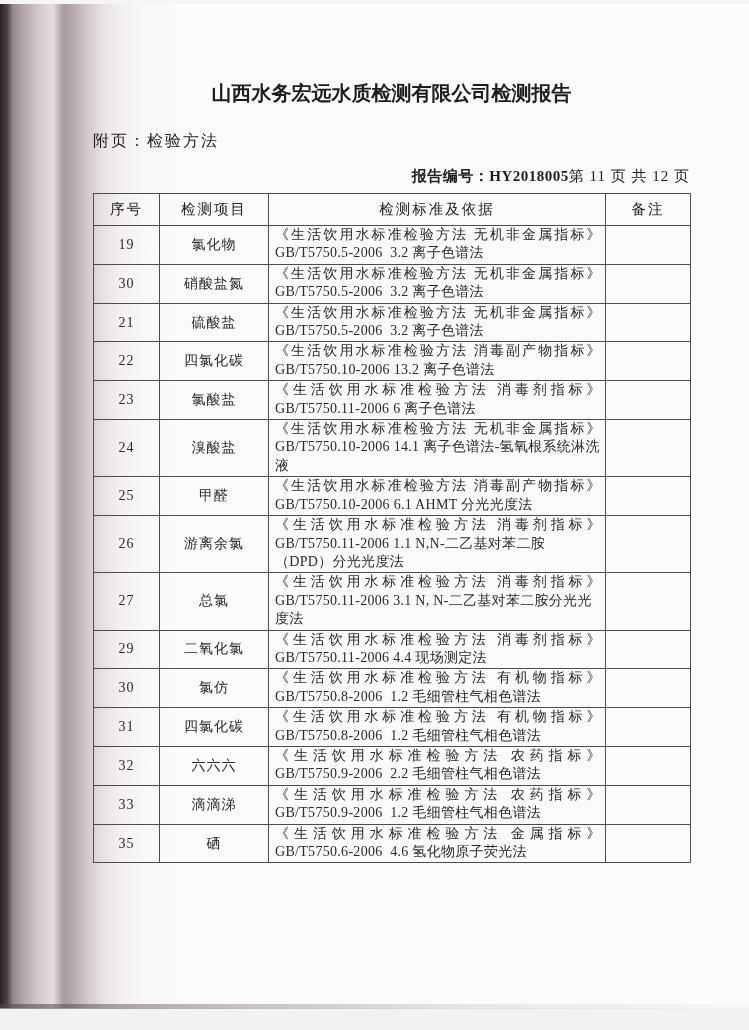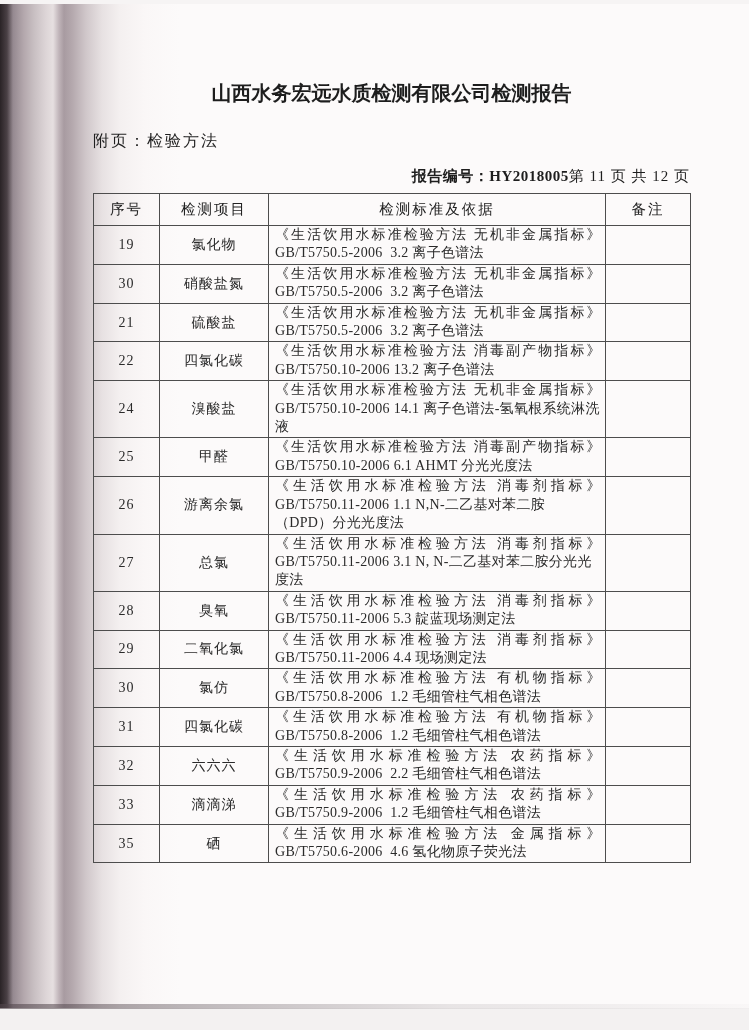--- a/index.html
+++ b/index.html
@@ -126,20 +126,29 @@
           <tr>
     <td class="c-no">22</td>
     <td class="c-item">四氯化碳</td>
     <td class="c-std">
       <div class="std-title">《生活饮用水标准检验方法 消毒副产物指标》</div>
       <div class="std-method">GB/T5750.10-2006 13.2 离子色谱法</div>
     </td>
     <td class="c-note"></td>
   </tr>
           <tr>
+    <td class="c-no">23</td>
+    <td class="c-item">氯酸盐</td>
+    <td class="c-std">
+      <div class="std-title">《生活饮用水标准检验方法 消毒剂指标》</div>
+      <div class="std-method">GB/T5750.11-2006 6 离子色谱法</div>
+    </td>
+    <td class="c-note"></td>
+  </tr>
+          <tr>
     <td class="c-no">24</td>
     <td class="c-item">溴酸盐</td>
     <td class="c-std">
       <div class="std-title">《生活饮用水标准检验方法 无机非金属指标》</div>
       <div class="std-method">GB/T5750.10-2006 14.1 离子色谱法-氢氧根系统淋洗液</div>
     </td>
     <td class="c-note"></td>
   </tr>
           <tr>
     <td class="c-no">25</td>
@@ -158,29 +167,20 @@
       <div class="std-method">GB/T5750.11-2006 1.1 N,N-二乙基对苯二胺（DPD）分光光度法</div>
     </td>
     <td class="c-note"></td>
   </tr>
           <tr>
     <td class="c-no">27</td>
     <td class="c-item">总氯</td>
     <td class="c-std">
       <div class="std-title">《生活饮用水标准检验方法 消毒剂指标》</div>
       <div class="std-method">GB/T5750.11-2006 3.1 N, N-二乙基对苯二胺分光光度法</div>
-    </td>
-    <td class="c-note"></td>
-  </tr>
-          <tr>
-    <td class="c-no">28</td>
-    <td class="c-item">臭氧</td>
-    <td class="c-std">
-      <div class="std-title">《生活饮用水标准检验方法 消毒剂指标》</div>
-      <div class="std-method">GB/T5750.11-2006 5.3 靛蓝现场测定法</div>
     </td>
     <td class="c-note"></td>
   </tr>
           <tr>
     <td class="c-no">29</td>
     <td class="c-item">二氧化氯</td>
     <td class="c-std">
       <div class="std-title">《生活饮用水标准检验方法 消毒剂指标》</div>
       <div class="std-method">GB/T5750.11-2006 4.4 现场测定法</div>
     </td>

